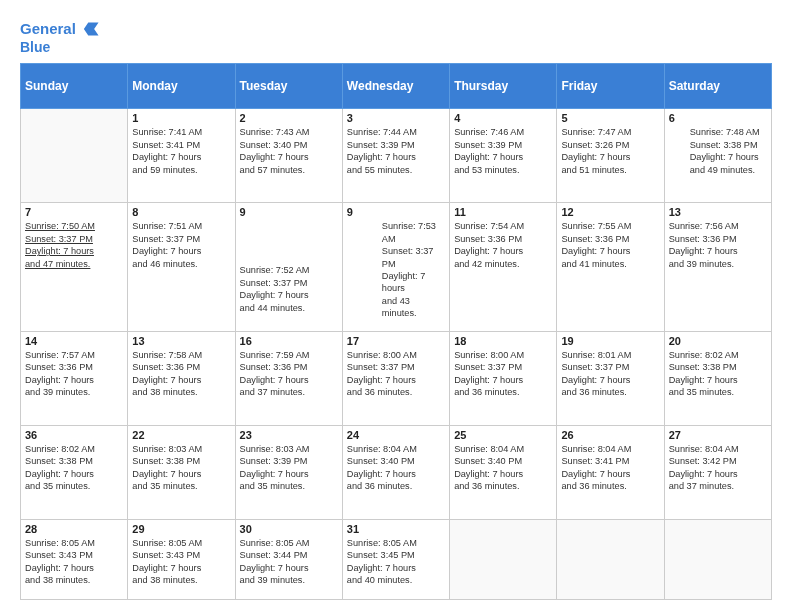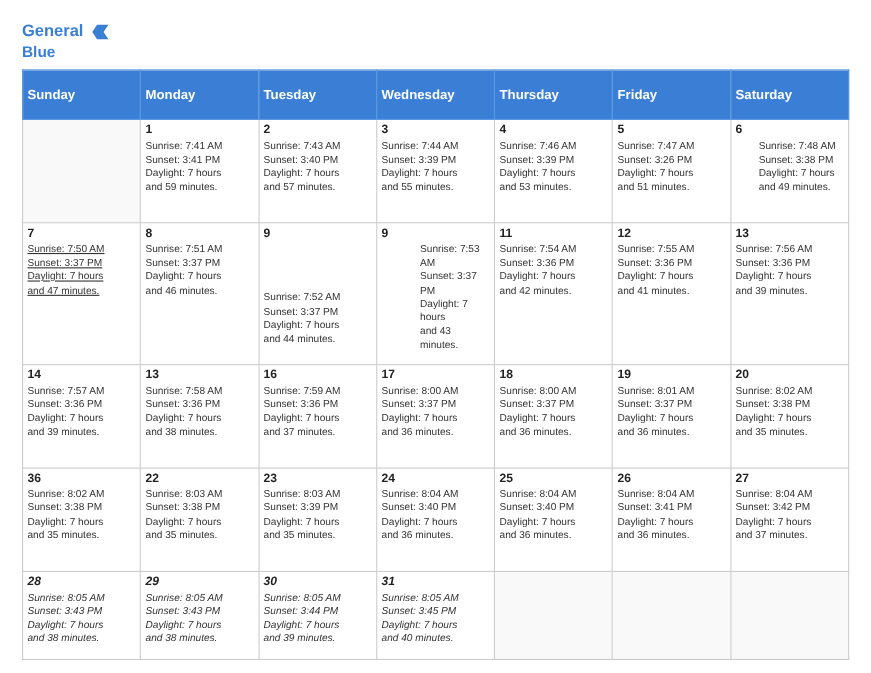--- a/index.html
+++ b/index.html
@@ -90,21 +90,20 @@
       margin-bottom: 2px;
       color: #222;
     }
     .cell-info {
       font-size: 9.2px;
       color: #333;
       line-height: 1.35;
     }
     .calendar tbody tr:last-child td {
       height: 75px;
-      font-style: italic;
     }
   </style>
 </head>
 <body>
 
 <div class="page">
   <div class="header">
     <div class="logo">
       <div>
         <div style="display:flex;align-items:center;">

